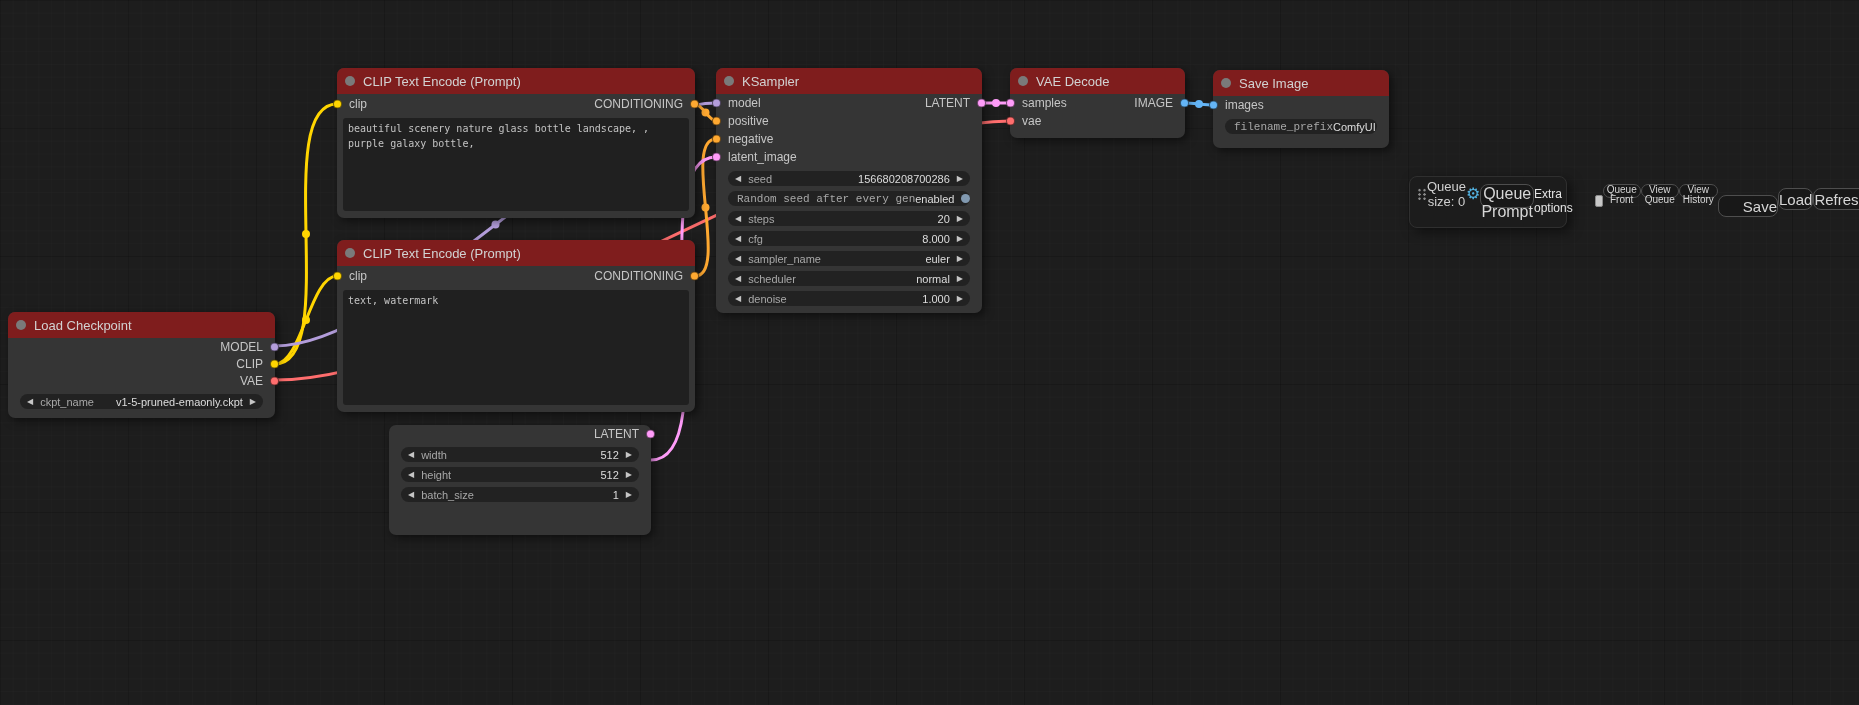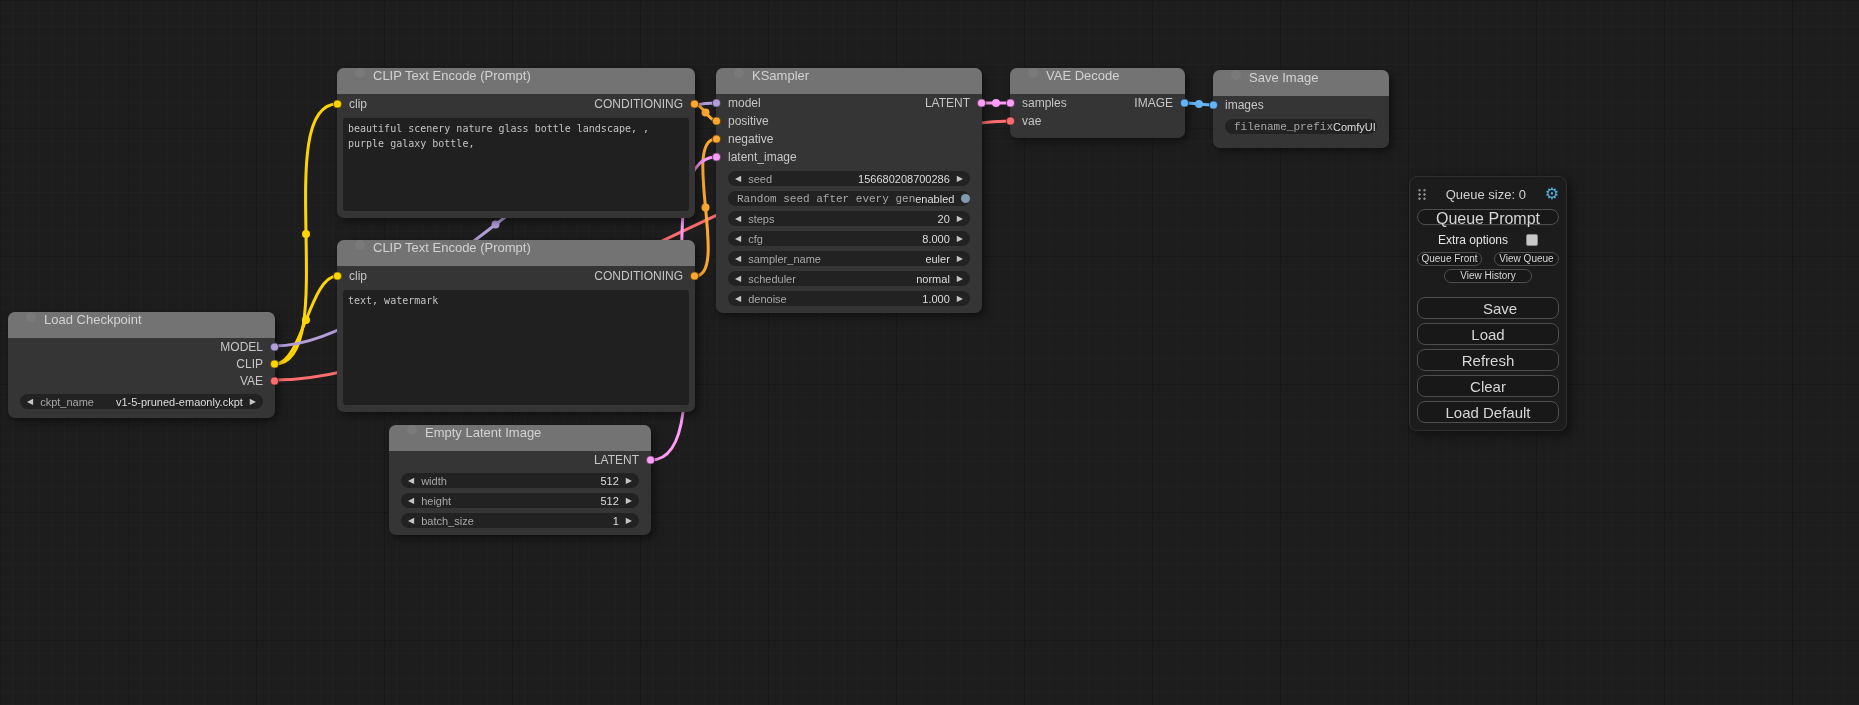--- a/index.html
+++ b/index.html
@@ -11,22 +11,22 @@
       linear-gradient(rgba(0,0,0,0.22) 1px, transparent 1px),
       linear-gradient(90deg, rgba(0,0,0,0.22) 1px, transparent 1px),
       linear-gradient(rgba(255,255,255,0.013) 1px, transparent 1px),
       linear-gradient(90deg, rgba(255,255,255,0.013) 1px, transparent 1px);
     background-size:128px 128px, 128px 128px, 12.8px 12.8px, 12.8px 12.8px; }
 
   #wires { position:absolute; left:0; top:0; width:1859px; height:705px; z-index:1; pointer-events:none; }
 
   .node { position:absolute; z-index:2; background:#353535; border-radius:7px;
           box-shadow:3px 3px 9px rgba(0,0,0,0.5); color:#c8c8c8; }
-  .node-title { height:26px; display:flex; align-items:flex-start; gap:8px; padding:0 18px;
-                background:#737373; border-radius:7px 7px 0 0; font-size:13px; color:#d2d2d2; }
+  .node-title { height:26px; display:flex; align-items:center; gap:8px; padding:0 8px;
+                background:#7f1d1d; border-radius:7px 7px 0 0; font-size:13px; color:#d2d2d2; }
   .title-dot { width:10px; height:10px; border-radius:50%; background:#7a7a7a; flex:none; }
 
   .slot-row { position:relative; display:flex; align-items:center; justify-content:space-between;
               height:18px; padding:0 12px; font-size:12px; color:#c6c6c6; }
   .slot-row.h17 { height:17px; }
   .slot-row.h20 { height:20px; }
   .slot-row.out-only { justify-content:flex-end; }
   .slot { display:flex; align-items:center; }
   .dot { width:9px; height:9px; border-radius:50%; border:1px solid rgba(0,0,0,0.55);
          position:absolute; top:50%; transform:translateY(-50%); }
@@ -41,35 +41,35 @@
             align-items:center; padding:0 7px; font-size:11px; color:#bdbdbd; }
   .widget .arrow  { font-size:8px; color:#c6c6c6; line-height:1; }
   .widget .wlabel { margin-left:7px; color:#a8a8a8; white-space:nowrap; }
   .widget .wvalue { margin-left:auto; margin-right:7px; color:#dddddd; white-space:nowrap; }
   .widget.noarrow .wlabel { margin-left:2px;font-family:Liberation Mono, monospace; }
   .widget.noarrow .wvalue { }
   .toggle-dot { width:9px; height:9px; border-radius:50%; flex:none; }
 
   .queue-panel { position:absolute; left:1409px; top:176px; width:158px; z-index:10;
                  background:rgba(28,28,28,0.93); border:1px solid #2f2f2f; border-radius:8px;
-                 padding:7px; box-shadow:4px 4px 12px rgba(0,0,0,0.5); display:flex; flex-direction:column; }
+                 padding:7px; box-shadow:4px 4px 12px rgba(0,0,0,0.5); display:flex; flex-direction:row; }
   .qp-header { display:flex; align-items:center; height:20px; margin-bottom:5px; }
   .drag-handle { width:10px; height:13px; flex:none;
                  background-image:radial-gradient(circle, #8a8a8a 1px, transparent 1.4px);
                  background-size:5px 4.3px; cursor:move; }
   .queue-size { flex:1; text-align:center; font-size:13px; color:#d0d0d0; }
   .gear { font-size:16px; line-height:1; cursor:pointer; }
 
   button { font-family:inherit; background:#181818; border:1px solid #4e4e4e; border-radius:8px;
            color:#d6d6d6; cursor:pointer; }
-  .btn-xl { height:16px; font-size:16px; margin-bottom:5px; width:100%; }
+  .btn-xl { height:24px; font-size:16px; margin-bottom:5px; width:100%; }
   .extra-row { display:flex; align-items:center; justify-content:center; gap:18px; font-size:12px;
                color:#e5e5e5; margin:3px 0 5px; }
   .checkbox { width:12px; height:12px; background:#c8c8c8; border:1px solid #8a8a8a; border-radius:2px; }
-  .small-row { display:flex; gap:12px; margin-bottom:3px; }
+  .small-row { display:flex; gap:0; margin-bottom:3px; }
   .small-row.center { justify-content:center; }
   .btn-sm { font-size:10px; height:14px; border-radius:7px; flex:1; padding:0 3px; line-height:1; }
   .small-row.center .btn-sm { flex:0 0 62%; }
   .btn-lg { height:22px; font-size:15px; margin-top:4px; width:100%; }
   .btn-lg.first { margin-top:11px;padding-left:24px; }
 </style>
 </head>
 <body>
 
 <div class="canvas">
@@ -156,24 +156,20 @@
       </div>
       <div class="slot">
         <span>CONDITIONING</span>
         <span class="dot out" style="background-color: rgb(255, 169, 49);"></span>
       </div>
     </div>
     <div class="node-text">text, watermark</div>
   </div>
 
   <div class="node" style="left:389px;top:425px;width:262px;height:110px">
-    <div class="node-title">
-      <span class="title-dot"></span>
-      <span>Empty Latent Image</span>
-    </div>
     <div class="slot-row h17 out-only">
       <div class="slot">
         <span>LATENT</span>
         <span class="dot out" style="background-color: rgb(255, 156, 249);"></span>
       </div>
     </div>
     <div class="widget">
       <span class="arrow">◀</span>
       <span class="wlabel">width</span>
       <span class="wvalue">512</span>

